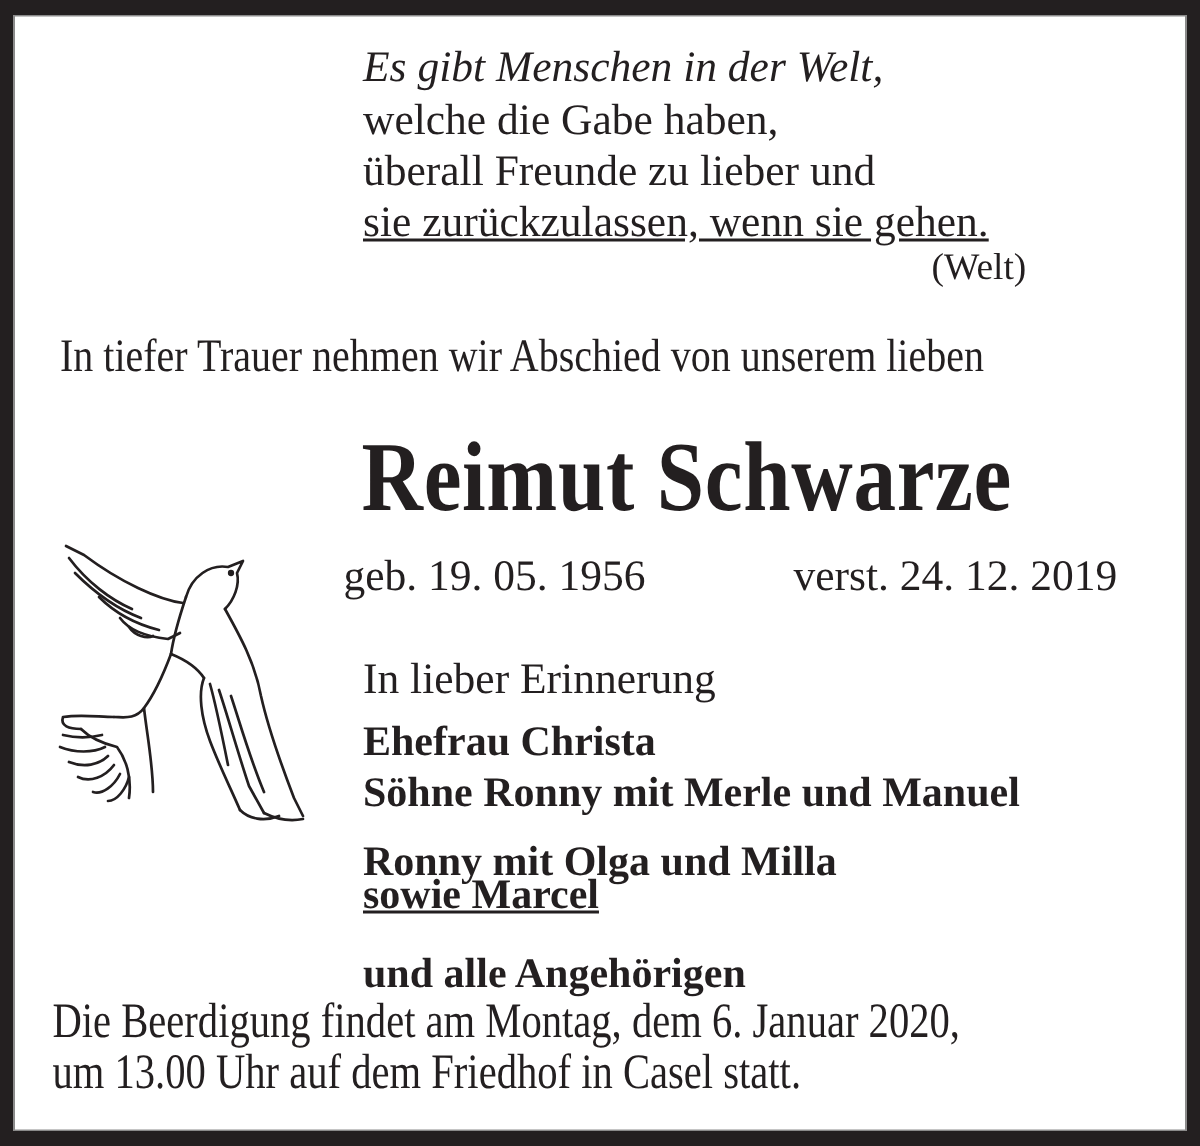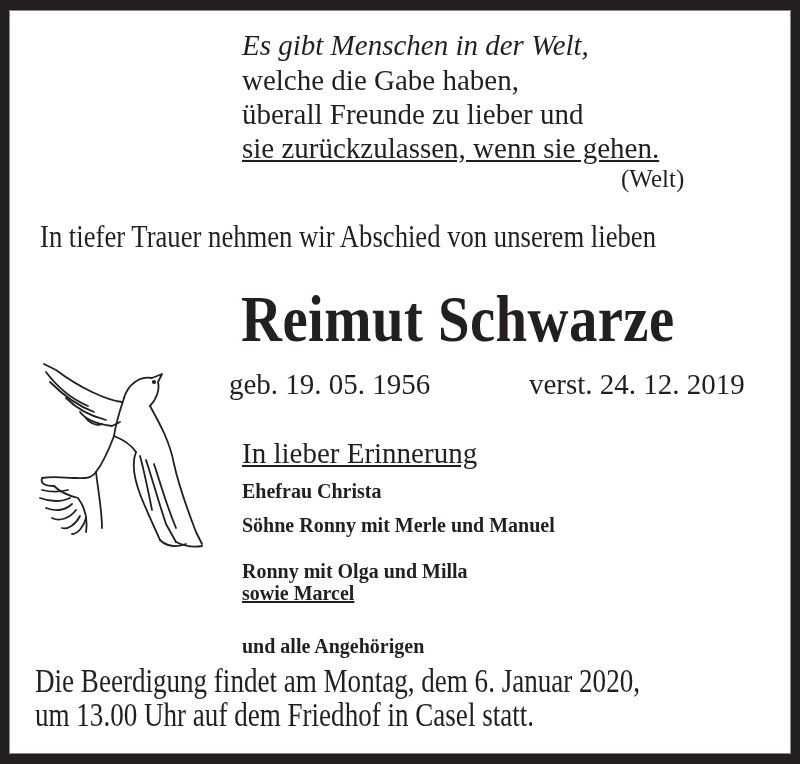--- a/index.html
+++ b/index.html
@@ -71,24 +71,23 @@
       font-size: 29px;
       top: 370px;
     }
     .date-born { left: 229px; }
     .date-died { left: 505px; margin-left: 24px; }
     
     .memory {
       font-size: 29px;
       left: 242px;
       top: 439px;
-      text-decoration: underline;
     }
     .mourner {
-      font-size: 20px;
+      font-size: 28px;
       font-weight: bold;
       left: 242px;
     }
     
     .funeral {
       font-size: 33px;
       left: 35px;
       transform-origin: left top;
       transform: scaleX(0.82);
     }

